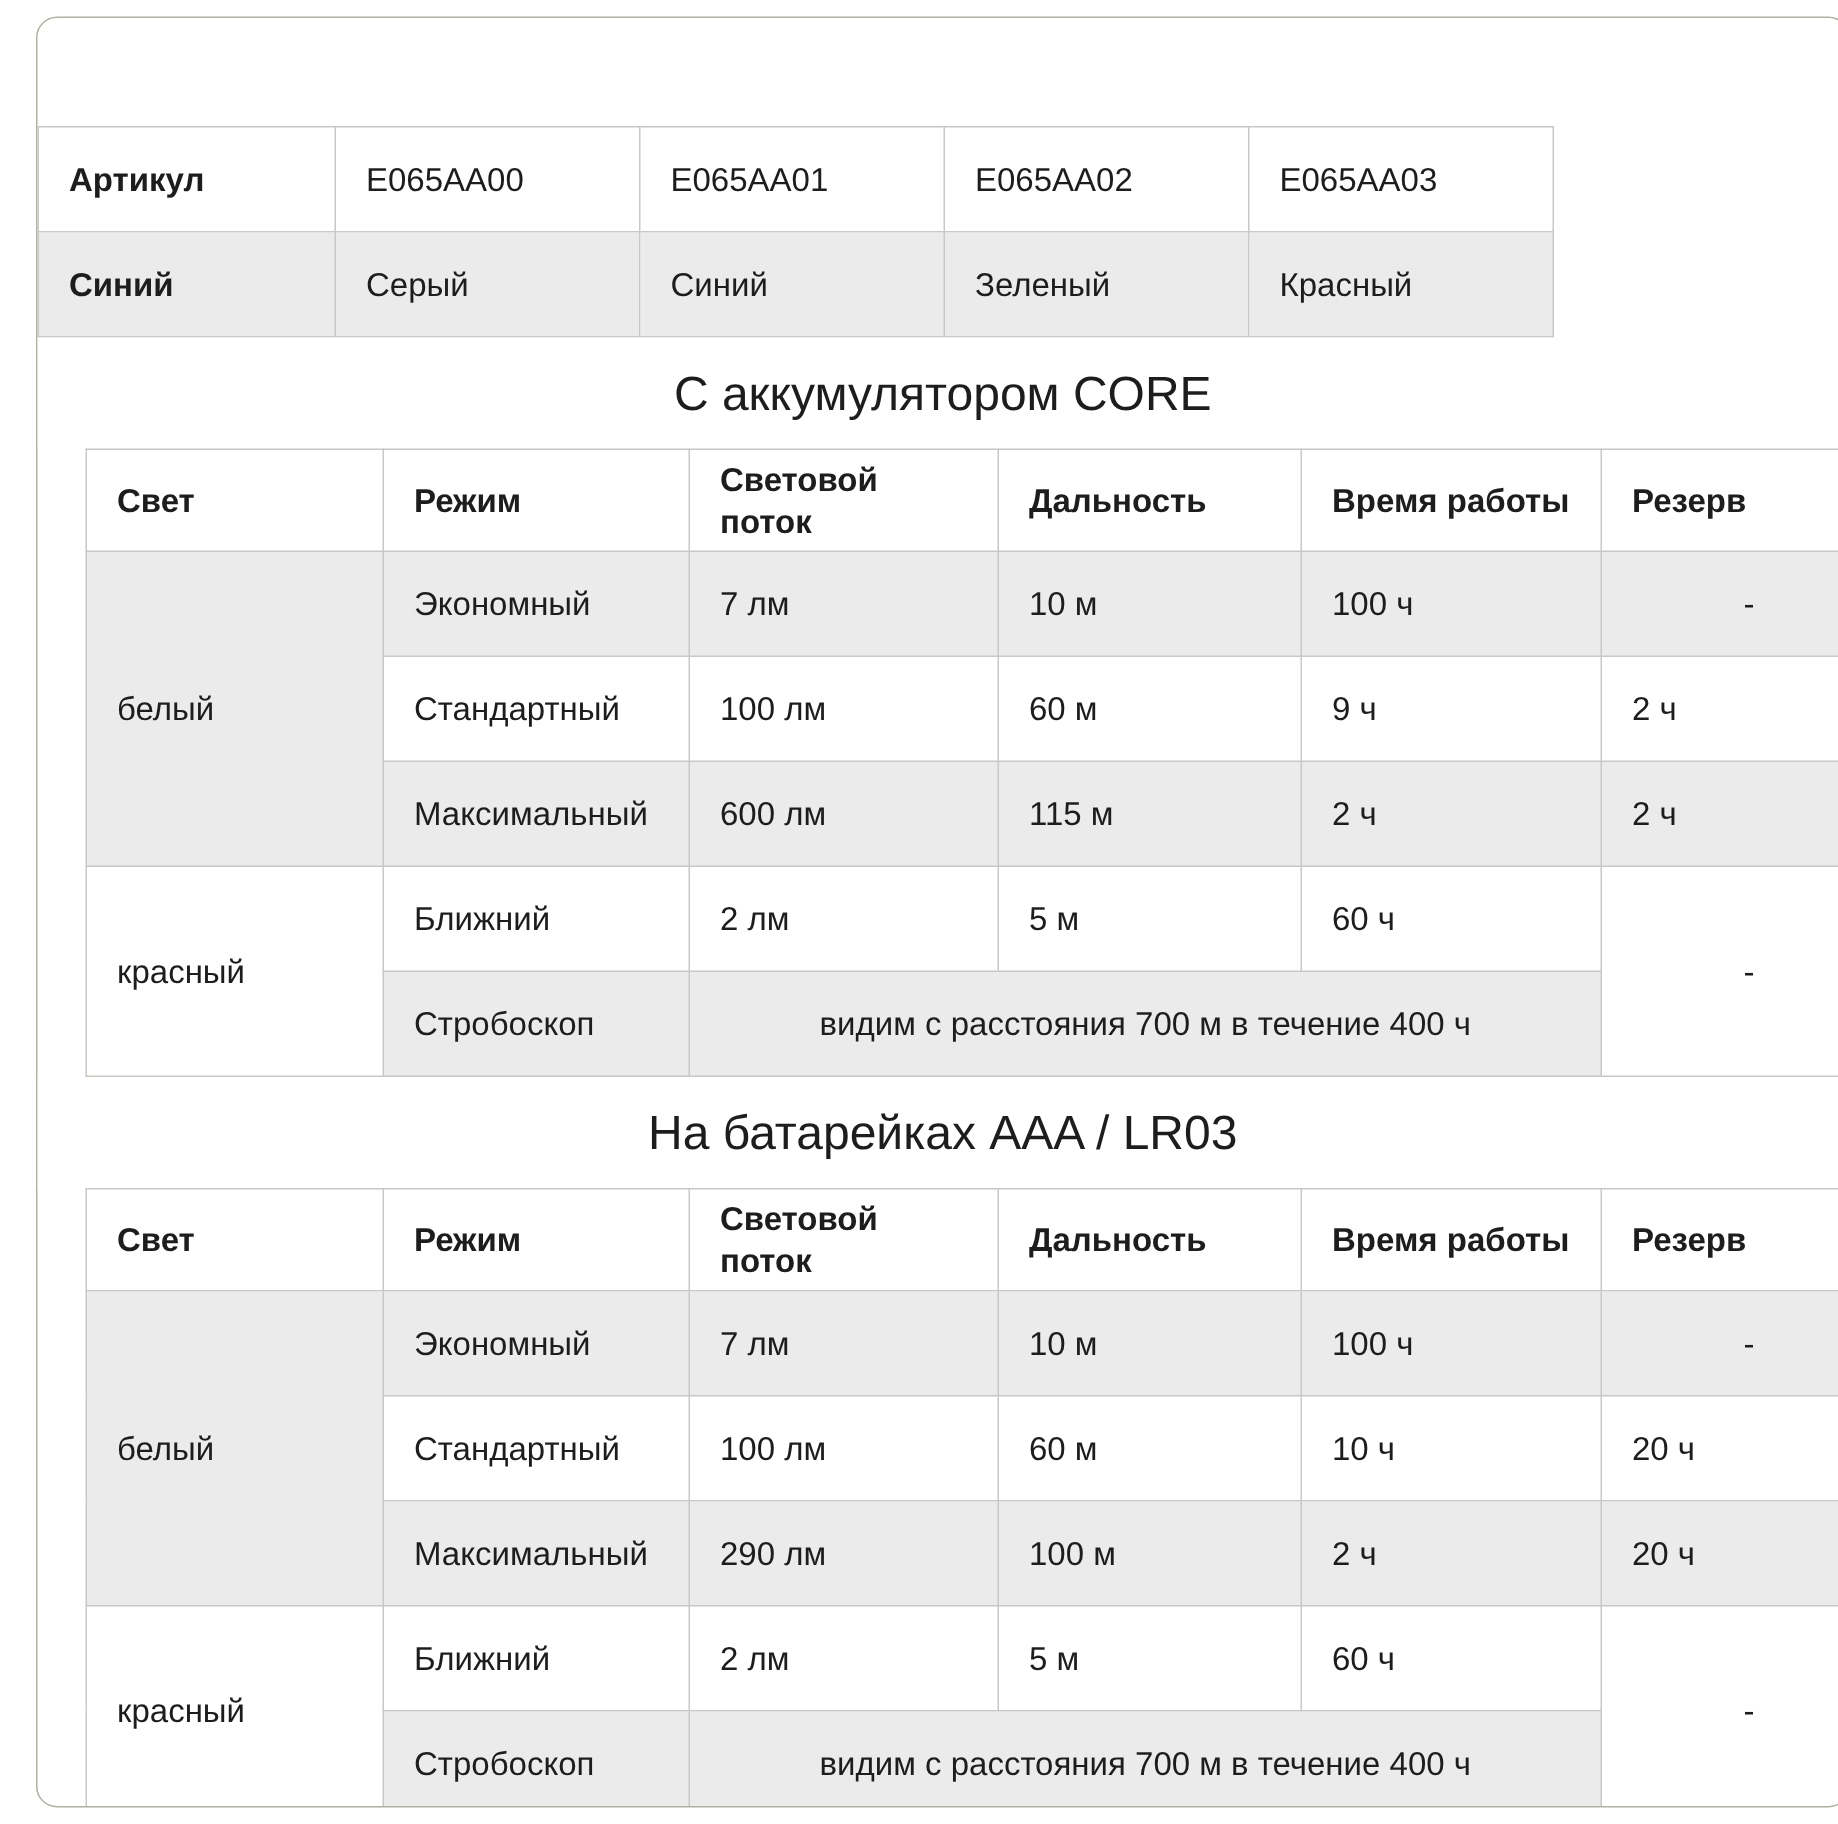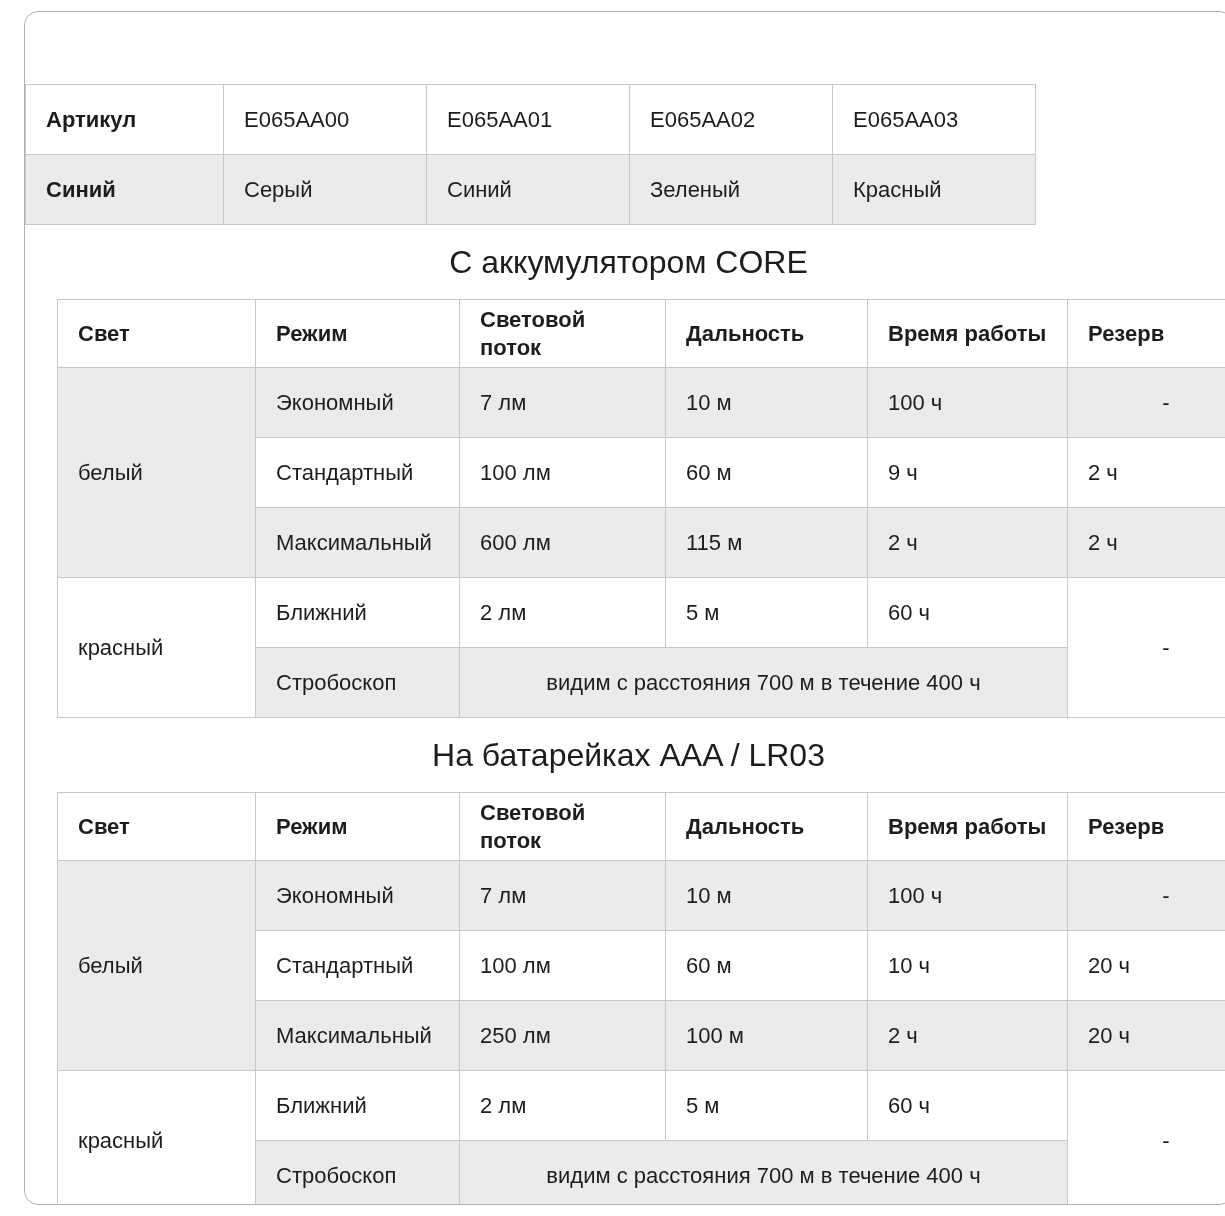--- a/index.html
+++ b/index.html
@@ -180,21 +180,21 @@
       </tr>
       <tr>
         <td>Стандартный</td>
         <td>100 лм</td>
         <td>60 м</td>
         <td>10 ч</td>
         <td>20 ч</td>
       </tr>
       <tr>
         <td class="gray">Максимальный</td>
-        <td class="gray">250 лм</td>
+        <td class="gray">290 лм</td>
         <td class="gray">100 м</td>
         <td class="gray">2 ч</td>
         <td class="gray">20 ч</td>
       </tr>
       <tr>
         <td rowspan="2">красный</td>
         <td>Ближний</td>
         <td>2 лм</td>
         <td>5 м</td>
         <td>60 ч</td>

